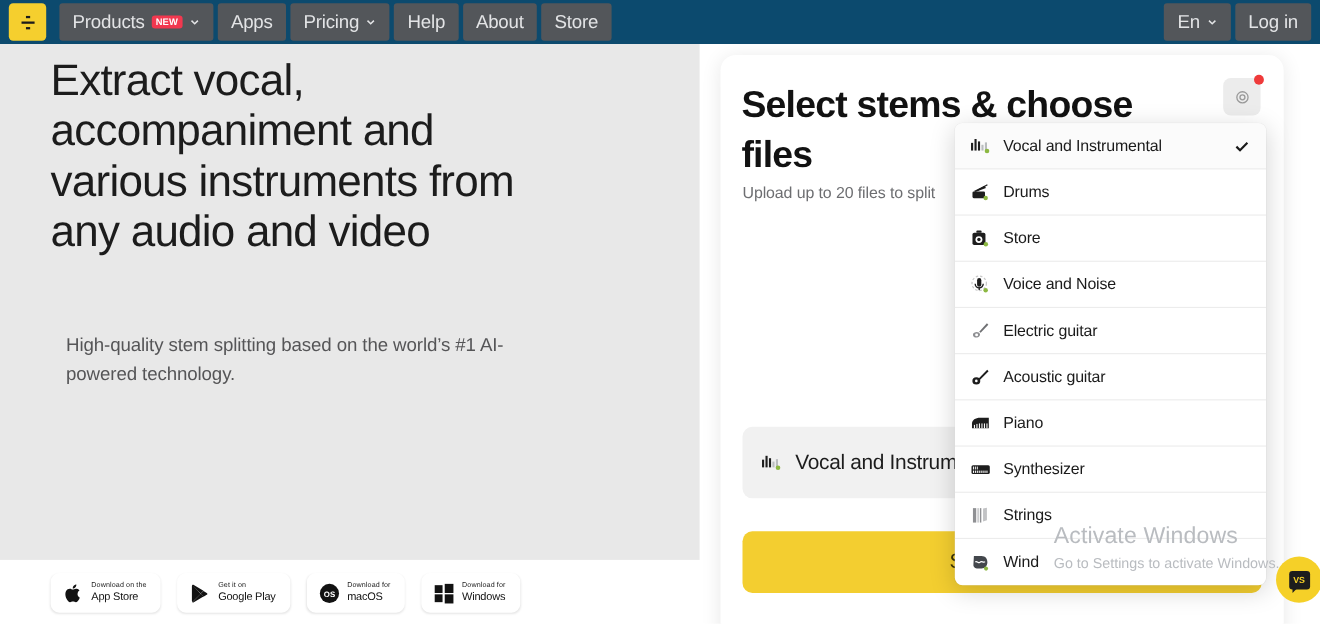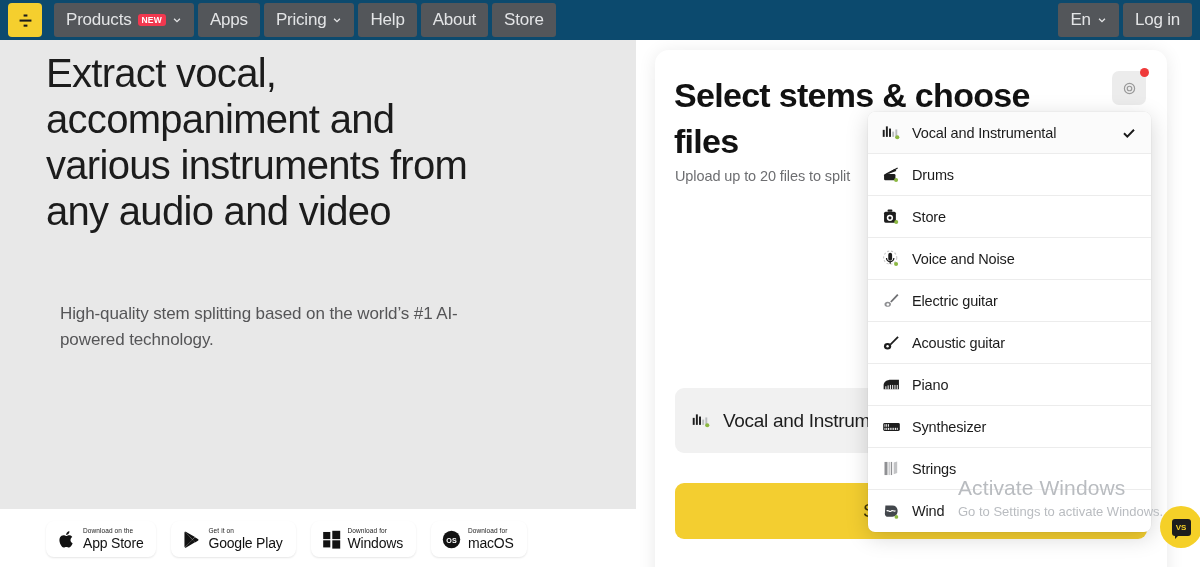--- a/index.html
+++ b/index.html
@@ -32,21 +32,21 @@
   }
   .badge {
     display: flex; align-items: center; gap: 7px;
     background: #ffffff; border-radius: 8px;
     height: 36px; padding: 0 13px 0 11px;
     box-shadow: 0 1px 2px rgba(0,0,0,.10);
   }
   .badge .bicon { width: 19px; height: 19px; flex: 0 0 19px; fill: #121212; }
   .badge .btext { display: flex; flex-direction: column; justify-content: center; line-height: 1; }
   .badge .btop { font-size: 6.5px; color: #1a1a1a; letter-spacing: .1px; margin-bottom: 2px; }
-  .badge .bmain { font-size: 14px; color: #121212; letter-spacing: -.2px; }
+  .badge .bmain { font-size: 10px; color: #121212; letter-spacing: -.2px; }
 
   
   .navbar {
     position: absolute; left: 0; top: 0; width: 1200px; height: 40px;
     background: #0c4a6e; display: flex; align-items: stretch; z-index: 40;
   }
   .logo-tile {
     width: 34px; margin: 3px 0 3px 8px; border-radius: 4px;
     background: #f5cf2e; display: flex; align-items: center; justify-content: center;
     flex: 0 0 34px;
@@ -174,39 +174,39 @@
           <path d="M16.4 8.9L5.3 2.4c-.7-.4-1.3-.3-1.7.1l9.6 9.6 3.2-3.2z"></path>
         </svg>
         <span class="btext">
           <span class="btop">Get it on</span>
           <span class="bmain">Google Play</span>
         </span>
       </a>
 
       <a class="badge">
         <svg class="bicon" viewBox="0 0 24 24">
+          <circle cx="12" cy="12" r="11"></circle>
+          <text x="12" y="16.2" font-size="9" font-family="Liberation Sans, sans-serif" font-weight="bold" fill="#ffffff" text-anchor="middle">OS</text>
+        </svg>
+        <span class="btext">
+          <span class="btop">Download for</span>
+          <span class="bmain">macOS</span>
+        </span>
+      </a>
+
+      <a class="badge">
+        <svg class="bicon" viewBox="0 0 24 24">
           <rect x="1.5" y="2.5" width="9" height="9"></rect>
           <rect x="13" y="1" width="10" height="10.5"></rect>
           <rect x="1.5" y="13" width="9" height="9"></rect>
           <rect x="13" y="13" width="10" height="10.5"></rect>
         </svg>
         <span class="btext">
           <span class="btop">Download for</span>
           <span class="bmain">Windows</span>
-        </span>
-      </a>
-
-      <a class="badge">
-        <svg class="bicon" viewBox="0 0 24 24">
-          <circle cx="12" cy="12" r="11"></circle>
-          <text x="12" y="16.2" font-size="9" font-family="Liberation Sans, sans-serif" font-weight="bold" fill="#ffffff" text-anchor="middle">OS</text>
-        </svg>
-        <span class="btext">
-          <span class="btop">Download for</span>
-          <span class="bmain">macOS</span>
         </span>
       </a>
 
     </div>
   </div>
 
   <div class="upload-card">
     <h2 class="card-title">Select stems &amp; choose files</h2>
     <p class="card-sub">Upload up to 20 files to split</p>
 

